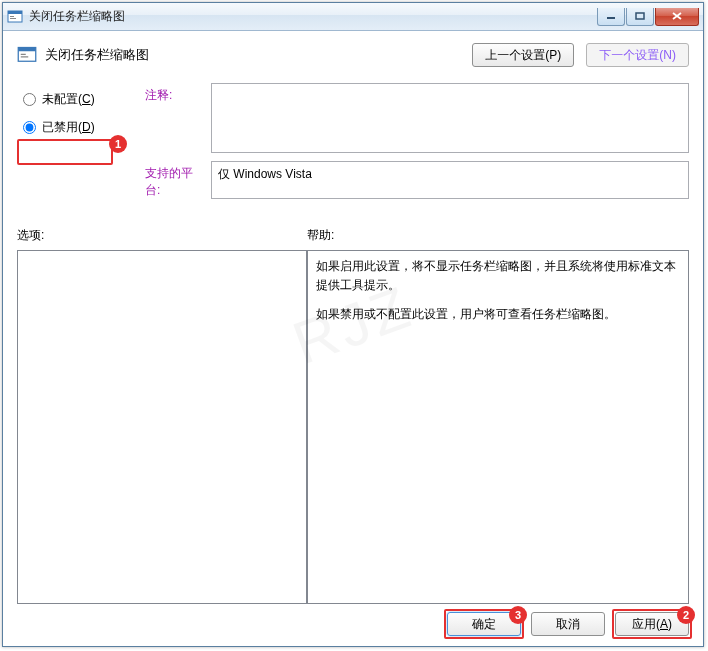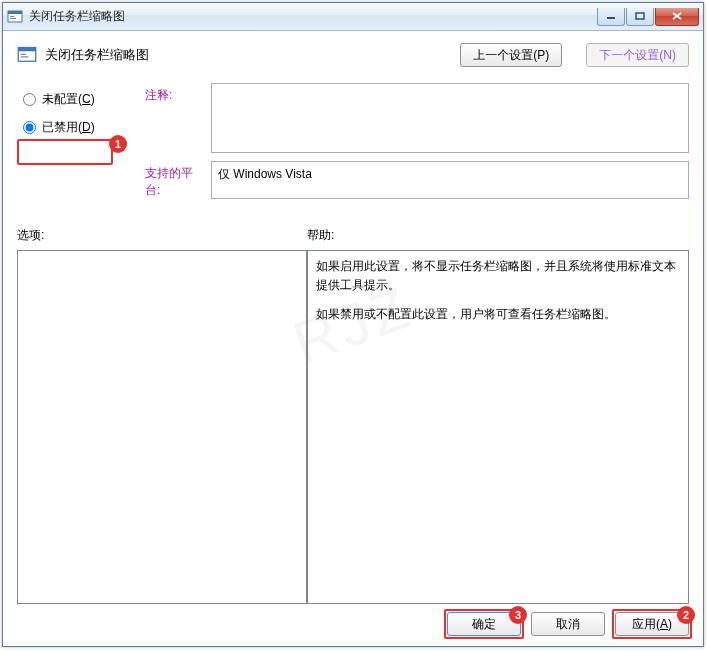--- a/index.html
+++ b/index.html
@@ -71,21 +71,21 @@
 }
 .header-row .icon-app2 {
   width: 20px; height: 20px;
   margin-right: 8px;
 }
 .header-row .page-title {
   flex: 1;
   font-size: 13px;
   color: #000;
 }
-.nav-btns { display: flex; gap: 24px; }
+.nav-btns { display: flex; gap: 12px; }
 .btn {
   min-width: 100px;
   height: 24px;
   padding: 0 12px;
   border: 1px solid #8e8f8f;
   border-radius: 3px;
   background: linear-gradient(to bottom, #fdfdfd, #e9e9e9);
   font-size: 12px;
   cursor: default;
   display: inline-flex;

